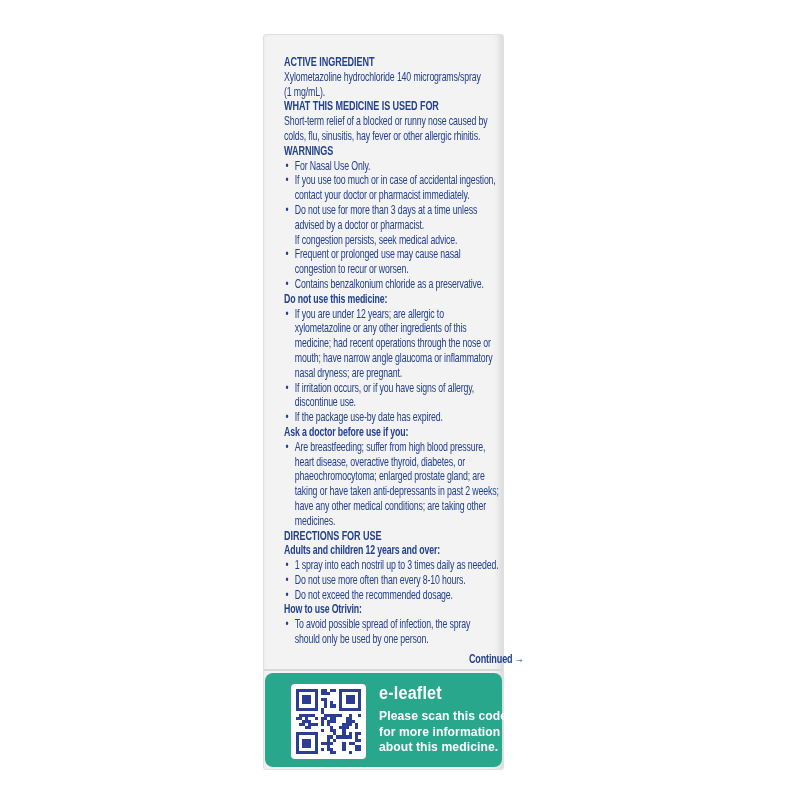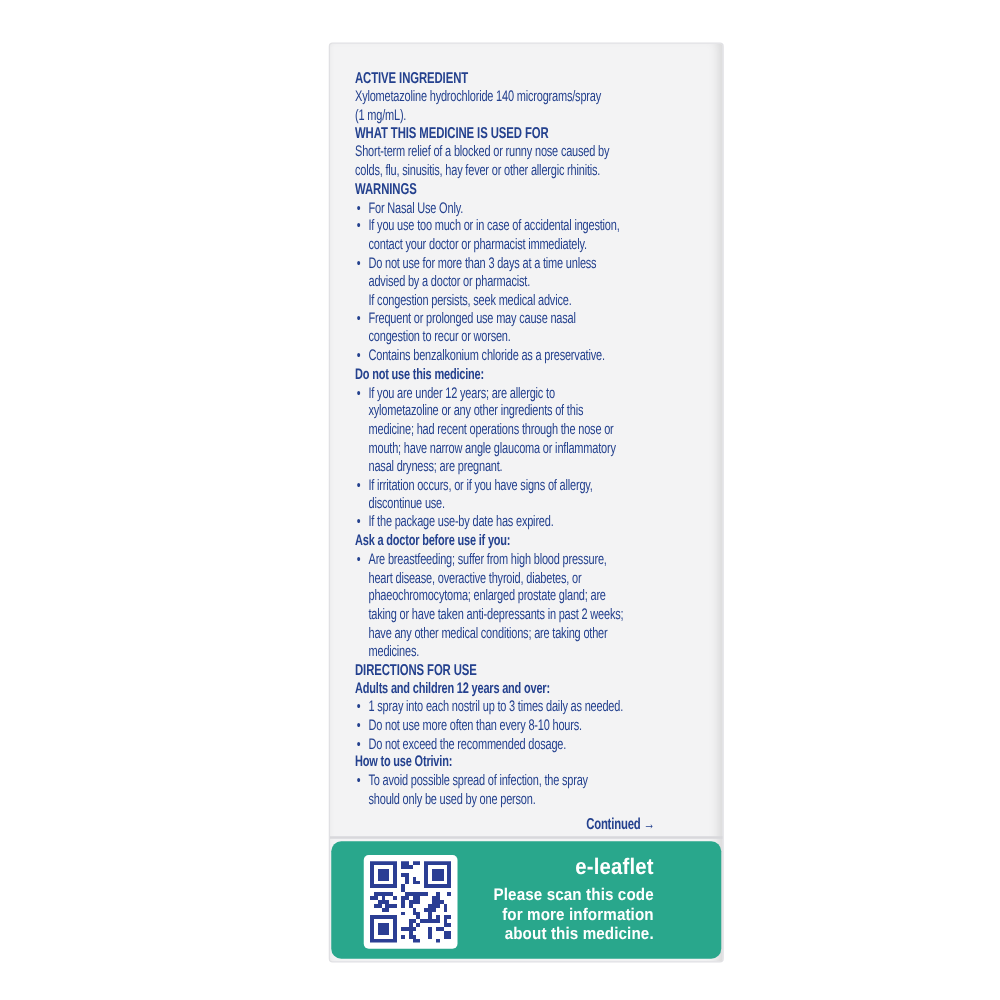--- a/index.html
+++ b/index.html
@@ -12,21 +12,21 @@
     --page-bg:#ffffff;
   }
   *{box-sizing:border-box;}
   html,body{margin:0;padding:0;}
   body{
     width:800px;height:800px;background:var(--page-bg);
     font-family:"Liberation Sans",sans-serif;overflow:hidden;
   }
   .scene{position:relative;width:800px;height:800px;}
   .box{
-    position:absolute;left:263px;top:34px;width:316px;height:736px;
+    position:absolute;left:263px;top:34px;width:241px;height:736px;
     background:var(--box-face);
     border:1px solid var(--box-edge);
     border-radius:3px;
     box-shadow:inset -8px 0 9px -6px rgba(0,0,0,.14), inset 3px 0 5px -4px rgba(0,0,0,.07);
   }
   .content{
     position:absolute;left:20px;top:20px;width:333px;
     transform:scaleX(0.72);transform-origin:0 0;
     color:var(--text-blue);
     font-size:12.2px;line-height:14.8px;letter-spacing:-0.2px;
@@ -37,21 +37,21 @@
   ul.blist{margin:0;padding:0;list-style:none;}
   ul.blist > li{position:relative;padding-left:15px;white-space:pre-line;}
   ul.blist > li::before{content:"\2022";position:absolute;left:2px;top:0;}
   .continued{
     width:333px;text-align:right;font-weight:bold;margin-top:5px;
     font-size:12.6px;
   }
   .divider{position:absolute;left:0;right:0;top:634px;height:2px;background:var(--divider);}
   .eleaflet{
     position:absolute;left:1px;right:1px;top:638px;bottom:2px;
-    background:var(--teal);border-radius:8px;text-align:right;
+    background:var(--teal);border-radius:8px;
   }
   .qr-box{
     position:absolute;left:26px;top:11px;width:75px;height:75px;
     background:#fff;border-radius:4px;padding:5px;
   }
   .qr-box svg{display:block;width:65px;height:65px;}
   .etext{
     position:absolute;left:114px;top:9px;color:#fff;width:160px;
     transform:scaleX(0.9);transform-origin:0 0;
   }

